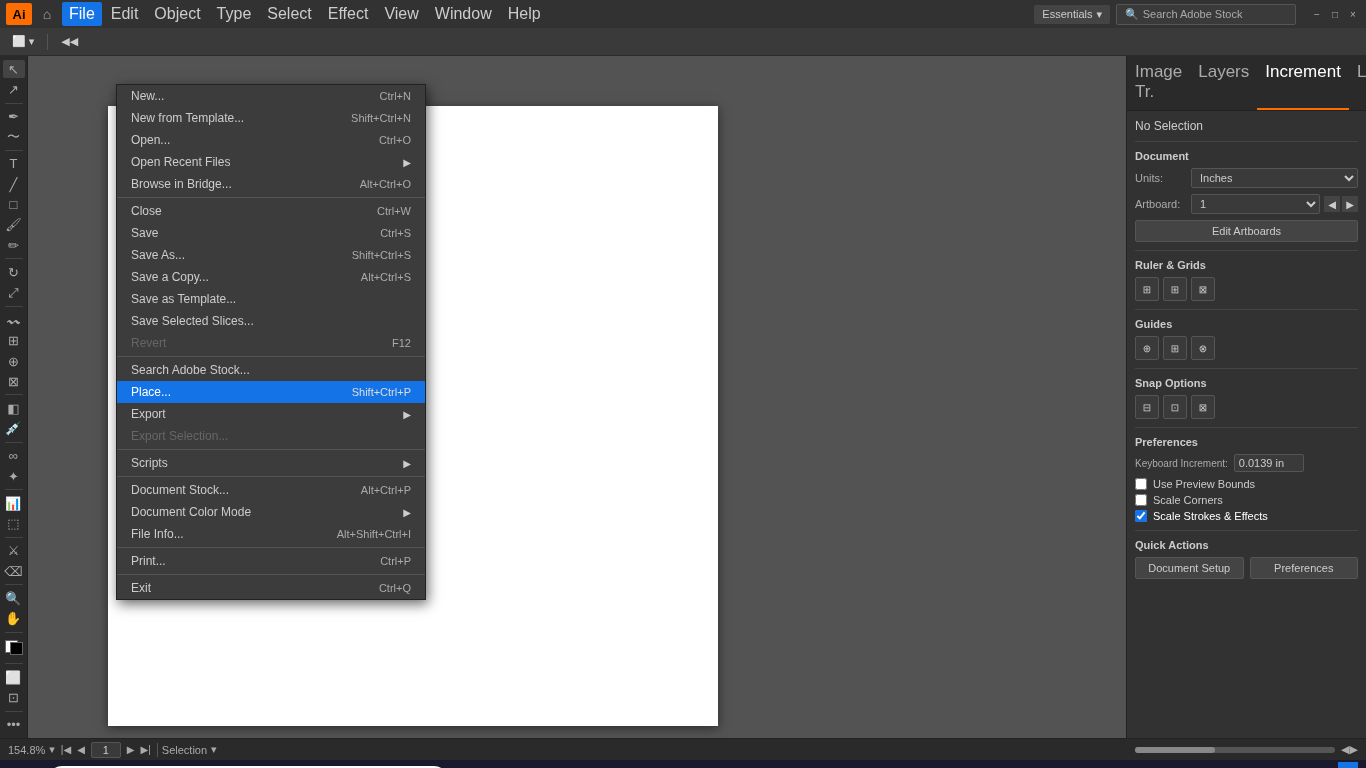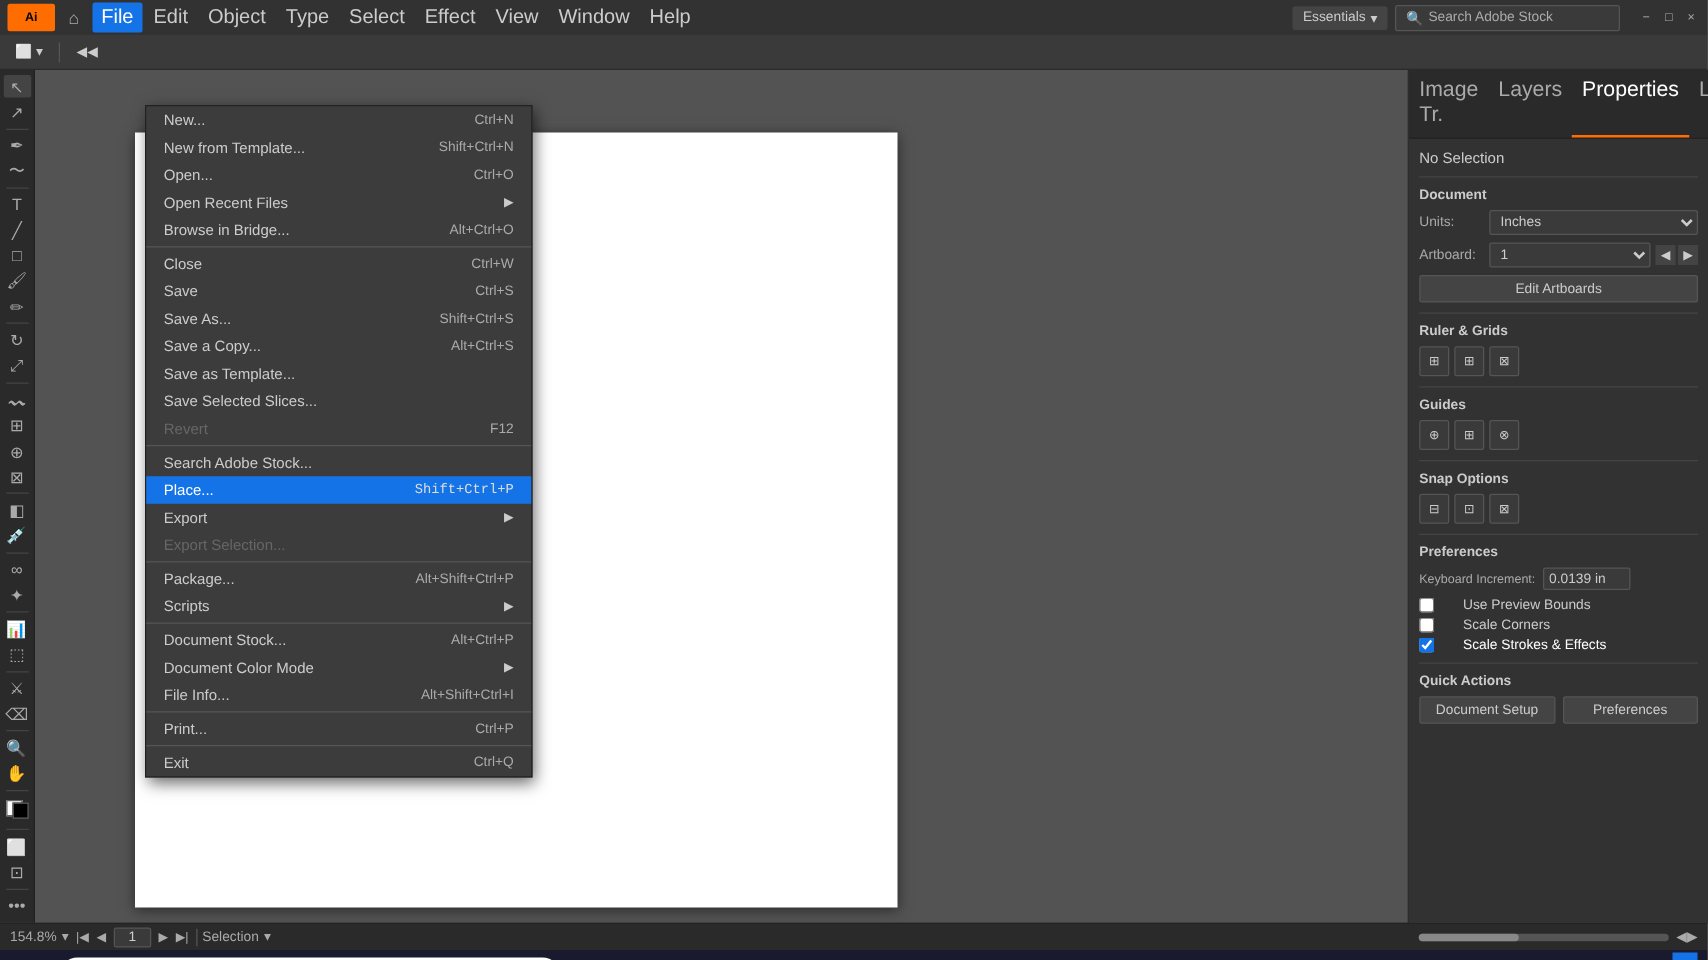--- a/index.html
+++ b/index.html
@@ -1,20 +1,20 @@
 <!DOCTYPE html>
 <html><head>
   <meta charset="utf-8">
   <style>
     * { margin: 0; padding: 0; box-sizing: border-box; }
     body { width: 1366px; height: 768px; overflow: hidden; background: #535353; font-family: 'Segoe UI', Arial, sans-serif; font-size: 12px; color: #ccc; user-select: none; }
 
     
     #top-bar { display: flex; align-items: center; background: #323232; height: 28px; padding: 0 6px; gap: 4px; }
-    #ai-logo { width: 38px; height: 22px; background: #FF6C00; display: flex; align-items: center; justify-content: center; font-weight: bold; font-size: 10px; color: #000; border-radius: 2px; flex-shrink: 0; }
+    #ai-logo { width: 26px; height: 22px; background: #FF6C00; display: flex; align-items: center; justify-content: center; font-weight: bold; font-size: 13px; color: #000; border-radius: 2px; flex-shrink: 0; }
     #home-icon { width: 22px; height: 22px; display: flex; align-items: center; justify-content: center; color: #aaa; font-size: 14px; }
     #menu-bar { display: flex; align-items: center; gap: 2px; flex: 1; }
     .menu-item { padding: 3px 7px; color: #ccc; font-size: 16px; cursor: pointer; border-radius: 2px; }
     .menu-item:hover, .menu-item.active { background: #444; }
     .menu-item.active { background: #1473E6; color: #fff; }
     #workspace-selector { margin-left: auto; display: flex; align-items: center; gap: 6px; }
     #workspace-btn { background: #444; border: none; color: #ccc; padding: 3px 8px; font-size: 11px; border-radius: 2px; cursor: pointer; display: flex; align-items: center; gap: 4px; }
     #search-adobe-stock { background: #3a3a3a; border: 1px solid #555; color: #aaa; padding: 3px 8px; font-size: 11px; width: 180px; border-radius: 2px; display: flex; align-items: center; gap: 4px; }
     #window-controls { display: flex; gap: 4px; margin-left: 8px; }
     .win-ctrl { width: 14px; height: 14px; display: flex; align-items: center; justify-content: center; font-size: 10px; color: #aaa; cursor: pointer; }
@@ -50,33 +50,33 @@
     .no-selection { font-size: 12px; color: #ccc; margin-bottom: 8px; }
     .prop-row { display: flex; align-items: center; margin-bottom: 6px; gap: 6px; }
     .prop-label { font-size: 11px; color: #aaa; min-width: 50px; }
     .prop-select { background: #3a3a3a; border: 1px solid #555; color: #ccc; font-size: 11px; padding: 2px 4px; flex: 1; border-radius: 2px; }
     .divider { height: 1px; background: #444; margin: 8px 0; }
     .nav-arrows { display: flex; gap: 2px; }
     .nav-arrow { background: #444; border: none; color: #ccc; width: 16px; height: 16px; font-size: 10px; cursor: pointer; display: flex; align-items: center; justify-content: center; }
     .big-btn { background: #444; border: 1px solid #555; color: #ccc; font-size: 11px; padding: 4px 8px; border-radius: 2px; cursor: pointer; flex: 1; text-align: center; }
     .icon-row { display: flex; align-items: center; gap: 4px; margin: 4px 0; }
     .icon-btn { width: 24px; height: 24px; background: #3a3a3a; border: 1px solid #555; display: flex; align-items: center; justify-content: center; cursor: pointer; border-radius: 2px; font-size: 10px; color: #ccc; }
-    .checkbox-row { display: flex; align-items: center; gap: 23px; margin: 4px 0; }
+    .checkbox-row { display: flex; align-items: center; gap: 6px; margin: 4px 0; }
     .checkbox-row input[type=checkbox] { width: 12px; height: 12px; accent-color: #1473E6; }
     .checkbox-row label { font-size: 11px; color: #ccc; }
     .checkbox-row.checked label { color: #fff; }
     .kb-input { background: #3a3a3a; border: 1px solid #555; color: #ccc; font-size: 11px; padding: 2px 4px; width: 70px; border-radius: 2px; }
 
     
     #file-menu { position: absolute; top: 28px; left: 88px; width: 310px; background: #3c3c3c; border: 1px solid #222; box-shadow: 2px 4px 12px rgba(0,0,0,0.6); z-index: 1000; }
     .fm-item { display: flex; align-items: center; justify-content: space-between; padding: 4px 14px 4px 14px; cursor: pointer; color: #ccc; font-size: 12px; min-height: 22px; }
     .fm-item.active { background: #1473E6; color: #fff; }
     .fm-item.disabled { color: #666; cursor: default; }
     .fm-shortcut { color: #aaa; font-size: 11px; }
-    .fm-item.active .fm-shortcut { color: #ddd; font-family: Liberation Mono, monospace; }
+    .fm-item.active .fm-shortcut { color: #ddd; }
     .fm-sep { height: 1px; background: #555; margin: 2px 0; }
     .fm-arrow { font-size: 10px; }
 
     
     #status-bar { height: 22px; background: #2a2a2a; display: flex; align-items: center; padding: 0 8px; gap: 4px; border-top: 1px solid #222; font-size: 11px; color: #aaa; }
     .status-zoom { display: flex; align-items: center; gap: 4px; }
     .status-nav { display: flex; gap: 2px; }
     .status-nav-btn { background: none; border: none; color: #aaa; cursor: pointer; font-size: 10px; padding: 0 2px; }
     .status-artboard { display: flex; align-items: center; gap: 4px; }
     .artboard-input { background: #3a3a3a; border: 1px solid #555; color: #ccc; font-size: 11px; padding: 1px 4px; width: 30px; border-radius: 2px; text-align: center; }
@@ -243,24 +243,20 @@
       <div class="fm-item">
         <span>Export</span>
         <span class="fm-arrow">▶</span>
       </div>
       <div class="fm-item disabled">
         <span>Export Selection...</span>
         <span></span>
       </div>
       <div class="fm-sep"></div>
       <div class="fm-item">
-        <span>Package...</span>
-        <span class="fm-shortcut">Alt+Shift+Ctrl+P</span>
-      </div>
-      <div class="fm-item">
         <span>Scripts</span>
         <span class="fm-arrow">▶</span>
       </div>
       <div class="fm-sep"></div>
       <div class="fm-item">
         <span>Document Stock...</span>
         <span class="fm-shortcut">Alt+Ctrl+P</span>
       </div>
       <div class="fm-item">
         <span>Document Color Mode</span>
@@ -282,21 +278,21 @@
       </div>
     </div>
 
     <div id="canvas-container"></div>
   </div>
 
   <div id="right-panel">
     <div id="right-tabs">
       <div class="right-tab">Image Tr.</div>
       <div class="right-tab">Layers</div>
-      <div class="right-tab active">Properties</div>
+      <div class="right-tab active">Increment</div>
       <div class="right-tab">Libraries</div>
     </div>
     <div id="right-content">
       <div class="no-selection">No Selection</div>
       <div class="divider"></div>
       <div class="section-title">Document</div>
       <div class="prop-row">
         <span class="prop-label">Units:</span>
         <select class="prop-select">
           <option>Inches</option>

